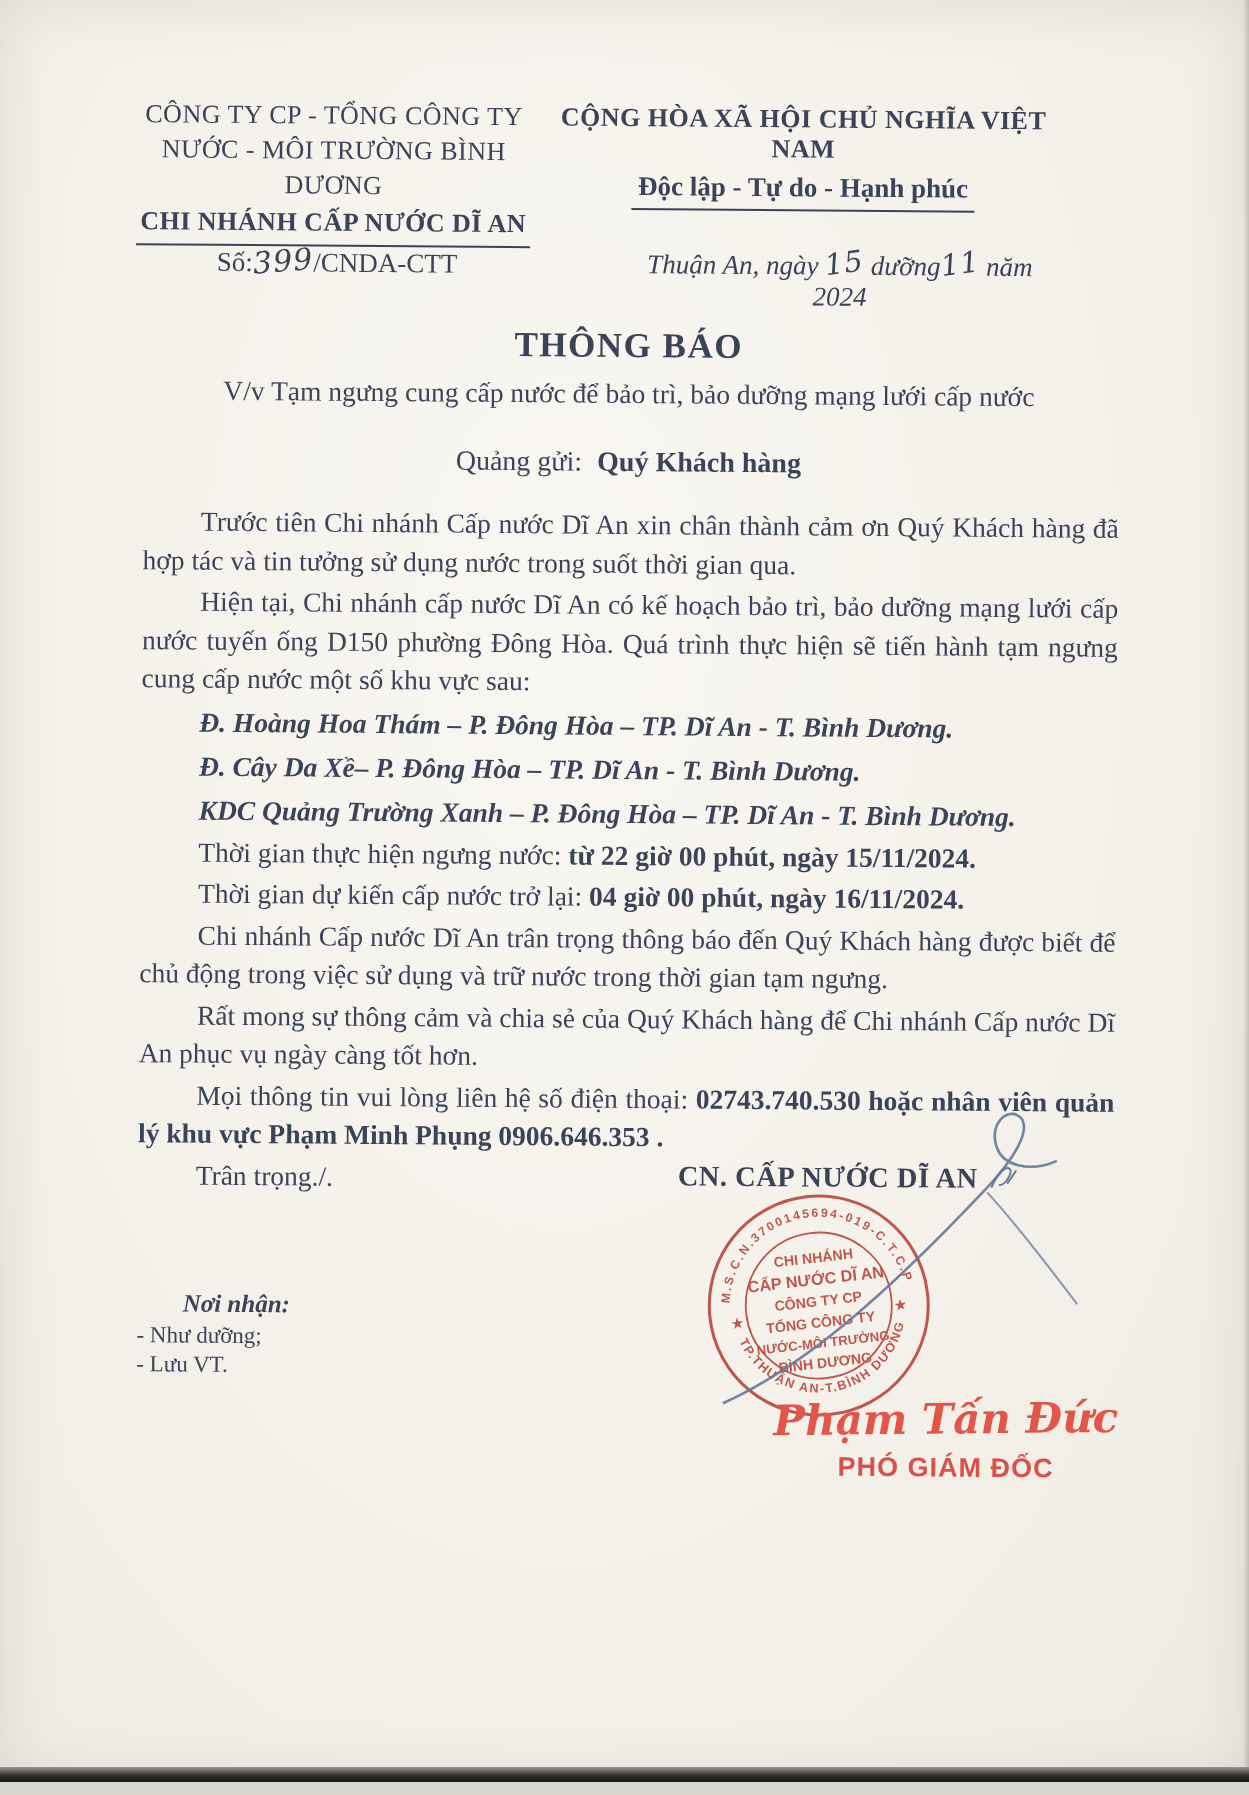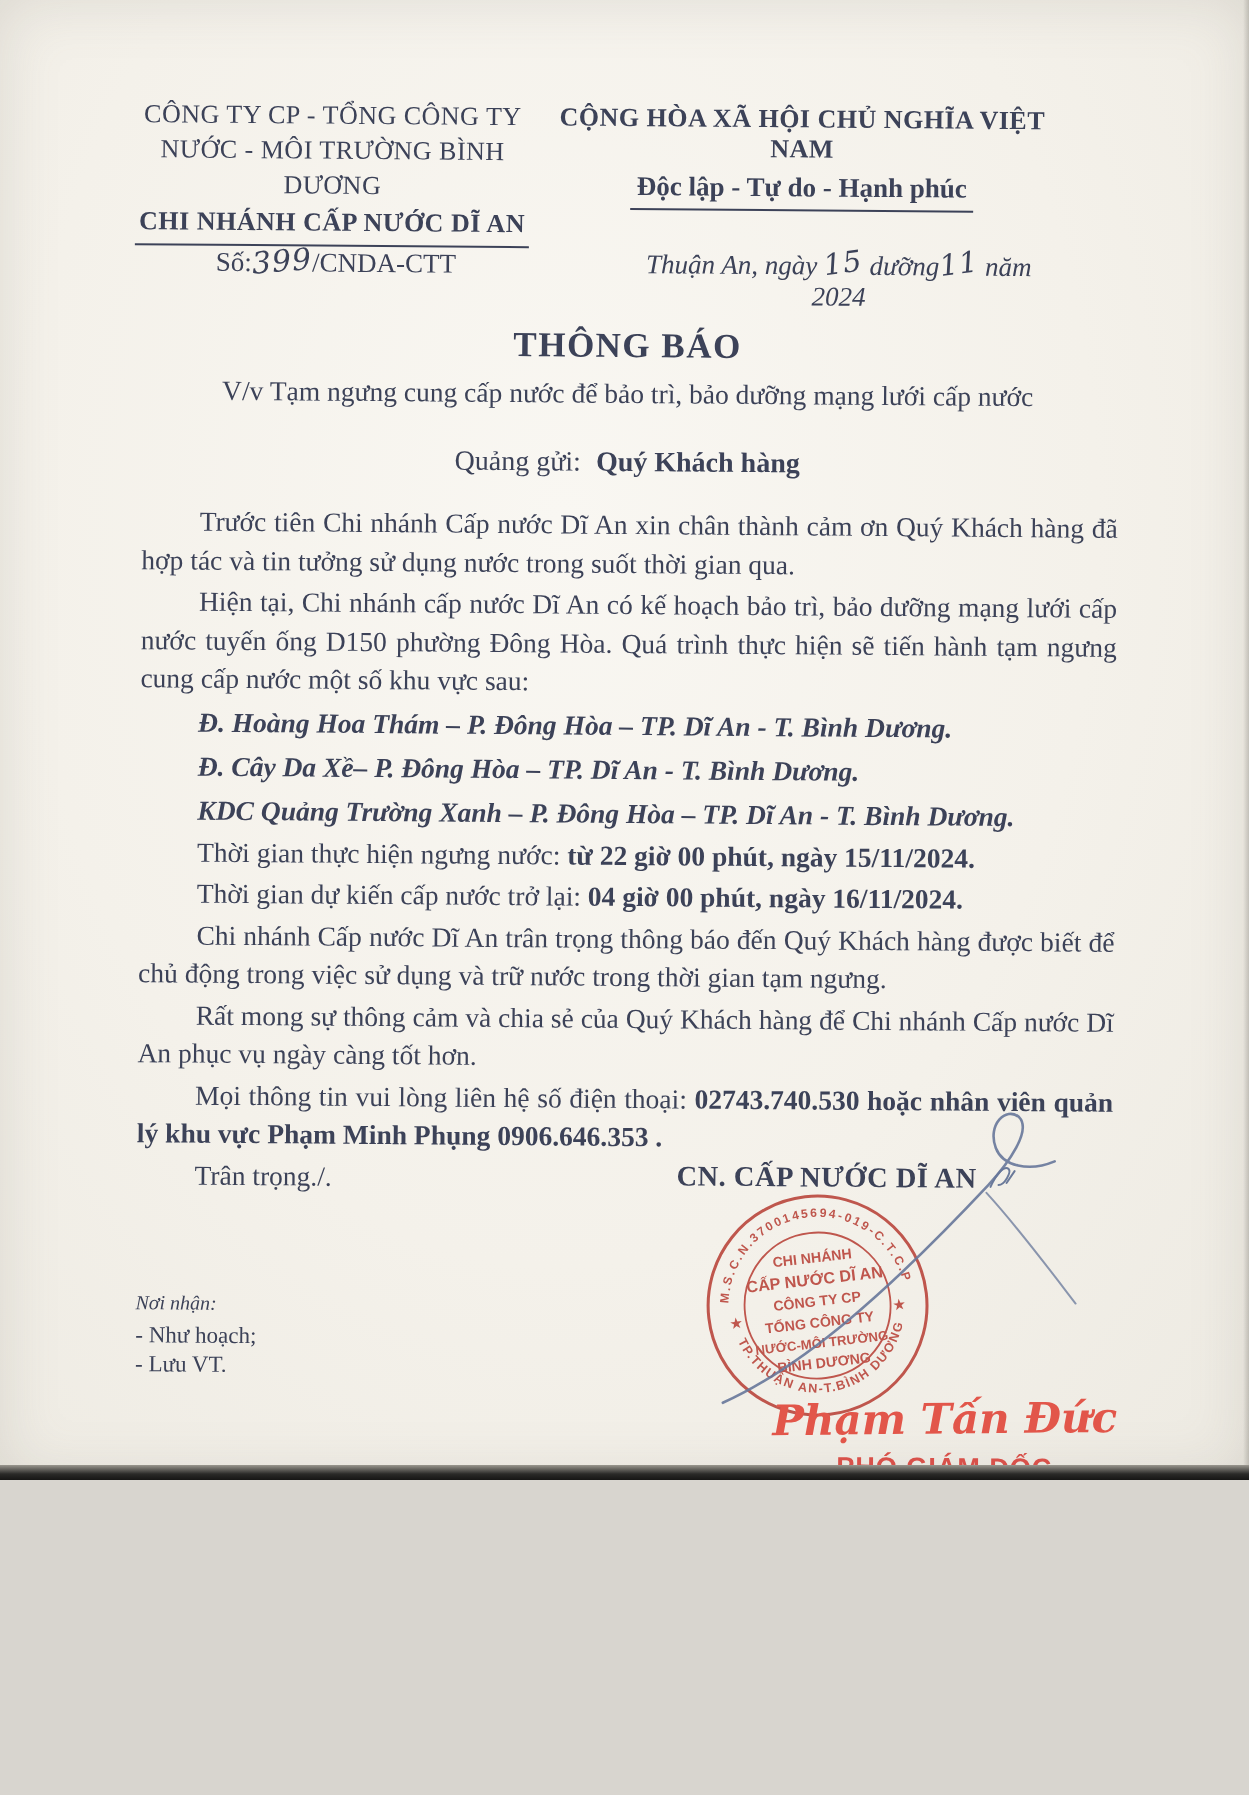--- a/index.html
+++ b/index.html
@@ -1,18 +1,18 @@
 <!DOCTYPE html>
 <html><head>
 <meta charset="utf-8">
 <style>
   html,body{margin:0;padding:0;background:#d8d5cf;}
   .paper{
     position:relative;
-    width:1249px;height:1480px;
+    width:1249px;height:1782px;
     margin:0 auto;
     background:
       radial-gradient(ellipse at 45% 35%, #f9f7f2 0%, #f4f1ea 55%, #edeae2 100%);
     overflow:hidden;
     font-family:"Liberation Serif","DejaVu Serif",serif;
     color:#3c4258;
     box-shadow: inset 0 0 60px rgba(120,115,105,.18);
   }
   .doc{position:absolute;inset:0;transform:rotate(.45deg);}
   
@@ -44,21 +44,21 @@
   .body p.sched{text-align:left;}
   .closing{margin-top:4px;}
   
   .sign-org{position:absolute;left:655px;top:1160px;width:350px;text-align:center;
     font-weight:bold;font-size:28.5px;letter-spacing:.5px;}
   .stamp{position:absolute;left:708px;top:1190px;width:228px;height:228px;
     transform:rotate(-7deg);opacity:.92;}
   .pen-sign{position:absolute;left:690px;top:1072px;width:440px;height:370px;pointer-events:none;}
   .pen-mark{position:absolute;left:988px;top:1158px;width:36px;height:34px;}
   .recipients{position:absolute;left:140px;top:1292px;font-size:23px;line-height:29px;}
-  .recipients .rt{font-weight:normal;font-style:italic;font-size:20px;margin-bottom:3px;}
+  .recipients .rt{font-weight:bold;font-style:italic;font-size:25px;margin-bottom:3px;margin-left:46px;}
   .signer-name{position:absolute;left:770px;top:1392px;width:360px;text-align:center;
     font-family:"DejaVu Serif",serif;font-style:italic;font-weight:bold;
     font-size:42px;color:#e2564a;transform:rotate(-1deg);}
   .signer-title{position:absolute;left:790px;top:1450px;width:320px;text-align:center;
     font-family:"Liberation Sans","DejaVu Sans",sans-serif;font-weight:bold;
     font-size:27px;letter-spacing:1px;color:#d8514a;}
   .scan-bar{position:absolute;left:0;bottom:0;width:100%;height:15px;
     background:linear-gradient(to bottom,#9a978f,#2a2a28 60%,#161615);}
   .scan-edge{position:absolute;right:0;top:0;width:6px;height:100%;
     background:linear-gradient(to left,rgba(90,88,80,.25),rgba(90,88,80,0));}
@@ -144,21 +144,21 @@
       <text x="112.5" y="174" font-size="14" font-weight="bold" text-anchor="middle">BÌNH DƯƠNG</text>
     </svg>
 
     <svg class="pen-sign" viewBox="0 0 440 370">
       <path d="M 38,330 C 120,292 205,215 302,110 C 322,88 345,55 332,42 C 319,31 300,50 309,73 C 316,91 342,97 368,86" fill="none" stroke="#67779a" stroke-width="2.6" stroke-linecap="round" opacity="0.9"></path>
       <path d="M 300,118 C 330,150 362,192 390,228" fill="none" stroke="#67779a" stroke-width="2" stroke-linecap="round" opacity="0.75"></path>
     </svg>
 
     <div class="recipients">
       <div class="rt">Nơi nhận:</div>
-      <div>- Như hoạch;</div>
+      <div>- Như dưỡng;</div>
       <div>- Lưu VT.</div>
     </div>
 
     <div class="signer-name">Phạm Tấn Đức</div>
     <div class="signer-title">PHÓ GIÁM ĐỐC</div>
 
   </div>
 
   <div class="scan-edge"></div>
   <div class="scan-bar"></div>

